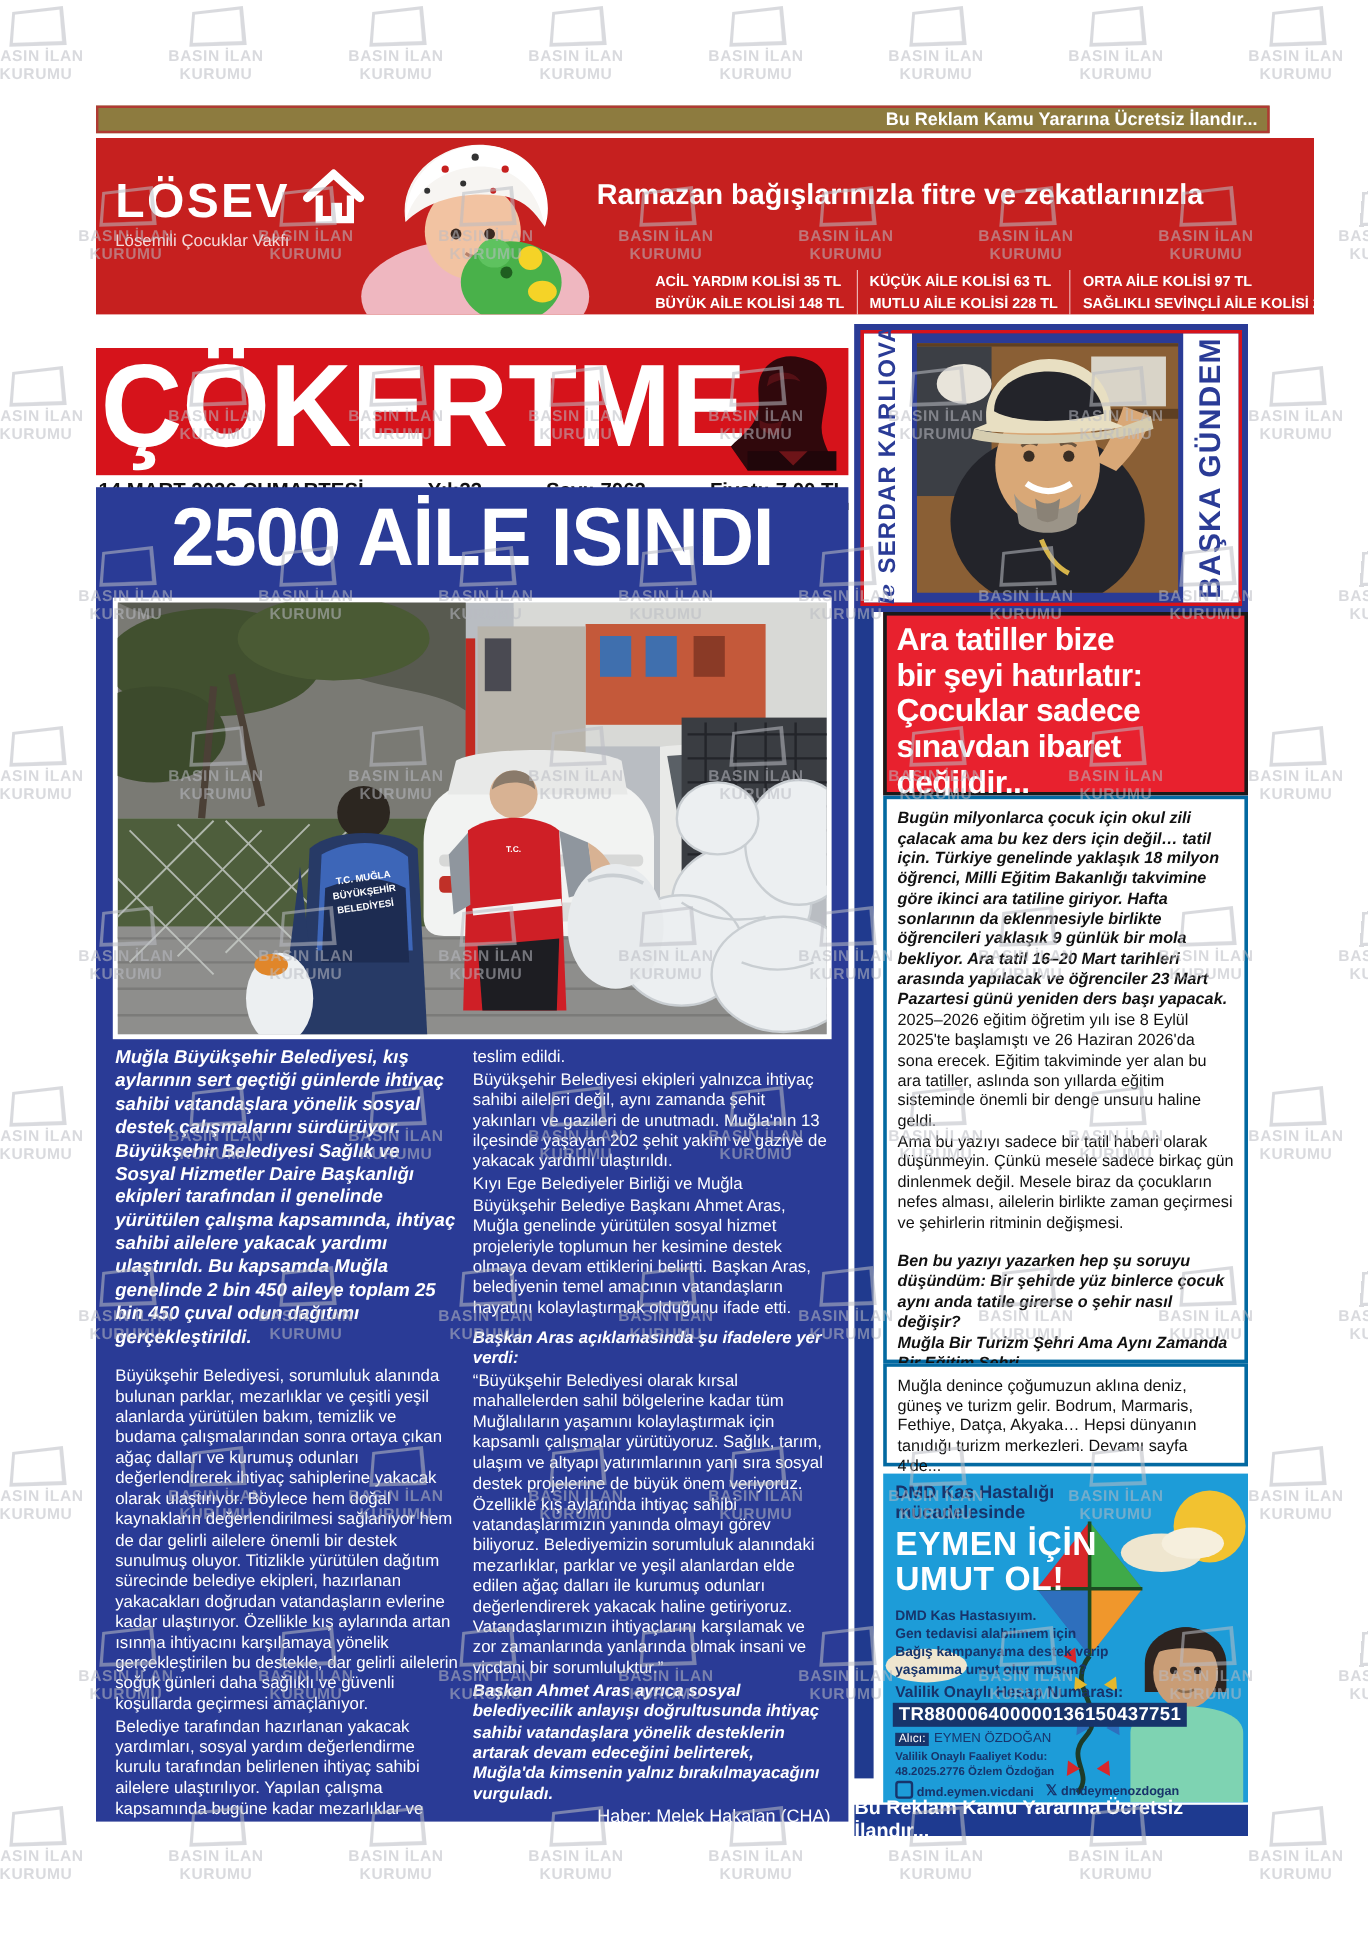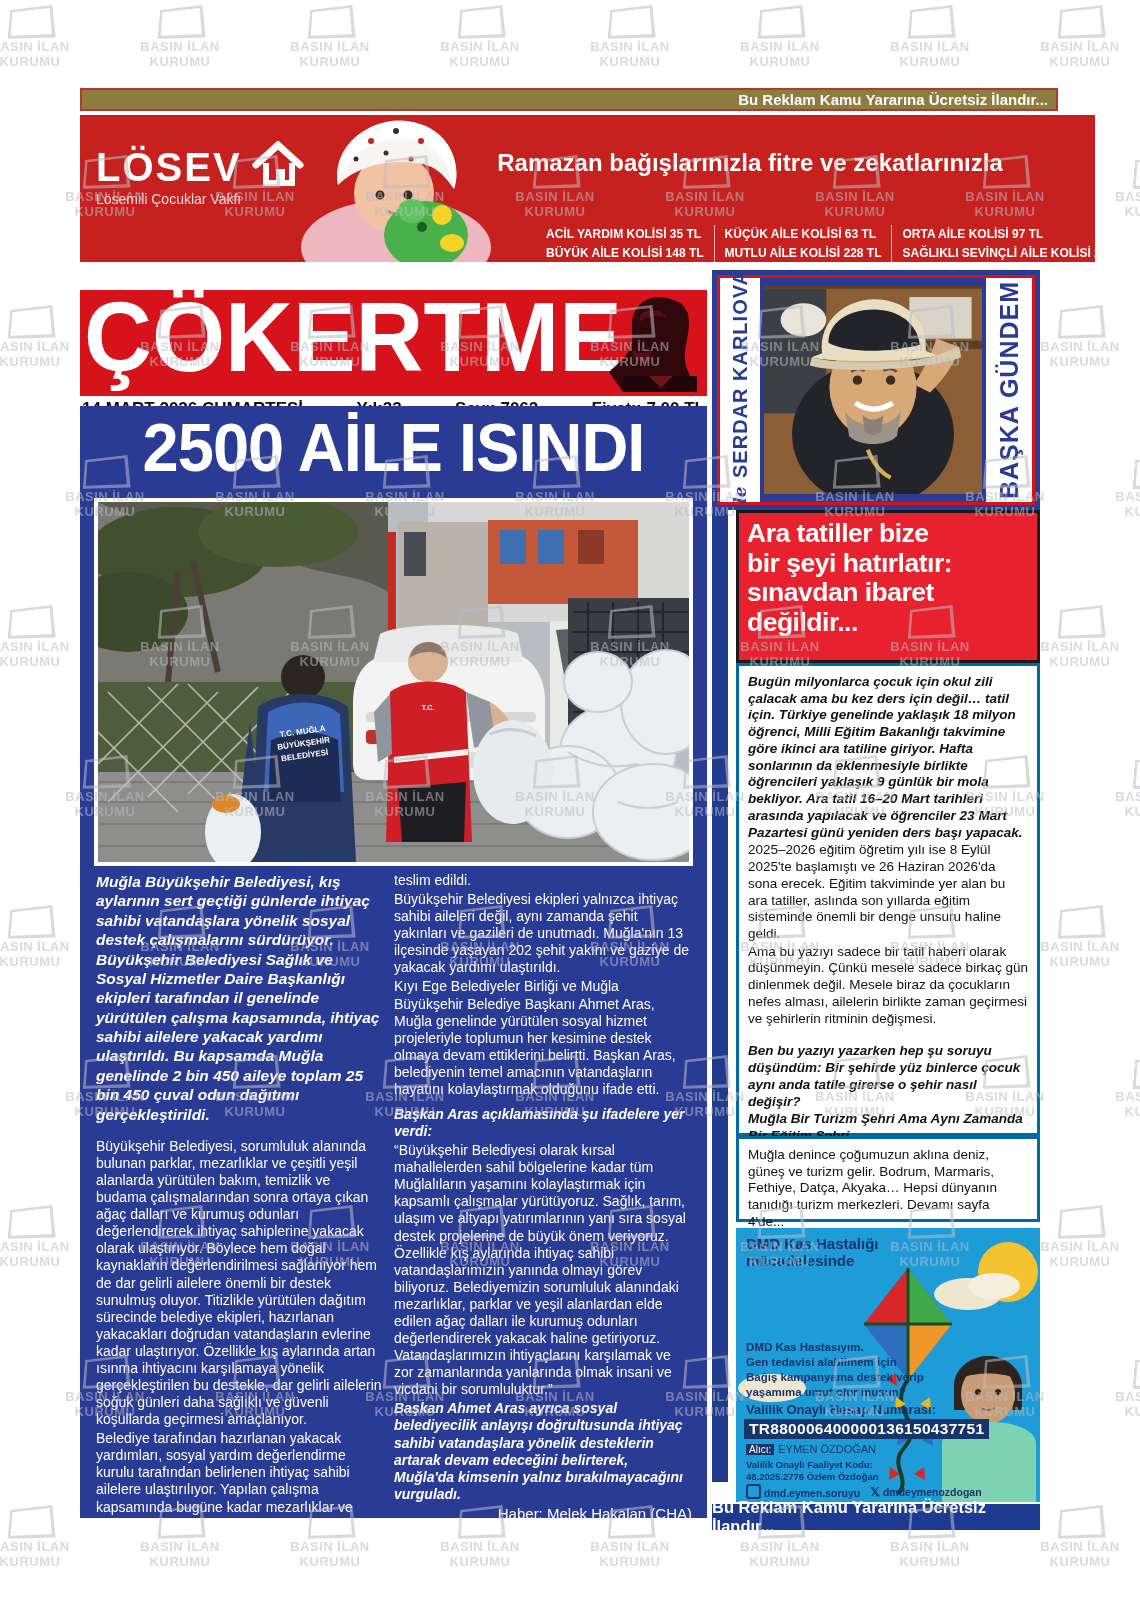--- a/index.html
+++ b/index.html
@@ -318,20 +318,21 @@
         <div class="vtext vt-section">BAŞKA GÜNDEM</div>
       </div>
     </div>
   </div>
 
   <div class="abs bluestripe"></div>
 
   <div class="abs redbox">
     <div>Ara tatiller bize</div>
     <div>bir şeyi hatırlatır:</div>
+    <div>Çocuklar sadece</div>
     <div>sınavdan ibaret</div>
     <div>değildir...</div>
   </div>
 
   <div class="abs whitebox box1">
     <p class="wb-bi">Bugün milyonlarca çocuk için okul zili çalacak ama bu kez ders için değil… tatil için. Türkiye genelinde yaklaşık 18 milyon öğrenci, Milli Eğitim Bakanlığı takvimine göre ikinci ara tatiline giriyor. Hafta sonlarının da eklenmesiyle birlikte öğrencileri yaklaşık 9 günlük bir mola bekliyor. Ara tatil 16–20 Mart tarihleri arasında yapılacak ve öğrenciler 23 Mart Pazartesi günü yeniden ders başı yapacak.</p>
     <p class="wb-p">2025–2026 eğitim öğretim yılı ise 8 Eylül 2025'te başlamıştı ve 26 Haziran 2026'da sona erecek. Eğitim takviminde yer alan bu ara tatiller, aslında son yıllarda eğitim sisteminde önemli bir denge unsuru haline geldi.</p>
     <p class="wb-p">Ama bu yazıyı sadece bir tatil haberi olarak düşünmeyin. Çünkü mesele sadece birkaç gün dinlenmek değil. Mesele biraz da çocukların nefes alması, ailelerin birlikte zaman geçirmesi ve şehirlerin ritminin değişmesi.</p>
     <div class="wb-gap"></div>
     <p class="wb-bi">Ben bu yazıyı yazarken hep şu soruyu düşündüm: Bir şehirde yüz binlerce çocuk aynı anda tatile girerse o şehir nasıl değişir?</p>
@@ -368,37 +369,41 @@
         <path d="M184,176 l10,-7 l1,13 Z M170,176 l-10,-7 l-1,13 Z" fill="#e4b82c"></path>
         <path d="M186,212 l10,-7 l1,13 Z M172,212 l-10,-7 l-1,13 Z" fill="#2e6fbd"></path>
         <path d="M178,246 l10,-7 l1,13 Z M164,246 l-10,-7 l-1,13 Z" fill="#d8272a"></path>
         <path d="M150,152 l10,-7 l1,13 Z" fill="#d8272a"></path>
       </g>
     </svg>
     <div class="dmd-top">
       <div>DMD Kas Hastalığı</div>
       <div>mücadelesinde</div>
     </div>
+    <div class="dmd-head">
+      <div>EYMEN İÇİN</div>
+      <div>UMUT OL!</div>
+    </div>
     <div class="dmd-body">
       <div>DMD Kas Hastasıyım.</div>
       <div>Gen tedavisi alabilmem için</div>
       <div>Bağış kampanyama destek verip</div>
       <div>yaşamıma umut olur musun?</div>
     </div>
     <div class="dmd-acct">Valilik Onaylı Hesap Numarası:</div>
     <div class="dmd-iban">TR880006400000136150437751</div>
     <div class="dmd-recv">
       <span class="chip">Alıcı:</span><span>EYMEN ÖZDOĞAN</span>
     </div>
     <div class="dmd-code">
       <div>Valilik Onaylı Faaliyet Kodu:</div>
       <div>48.2025.2776   Özlem Özdoğan</div>
     </div>
     <div class="dmd-social">
-      <span><span class="soc-ic"></span><span>dmd.eymen.soruyu</span></span>
+      <span><span class="soc-ic"></span><span>dmd.eymen.vicdani</span></span>
       <span><span class="soc-x">𝕏</span><span>dmdeymenozdogan</span></span>
     </div>
   </div>
 
   <div class="abs bottombar">
     <span>Bu Reklam Kamu Yararına Ücretsiz İlandır...</span>
   </div>
 
   <div id="wm-layer">
       <div class="wm" style="left: -30px; top: 6px;">

